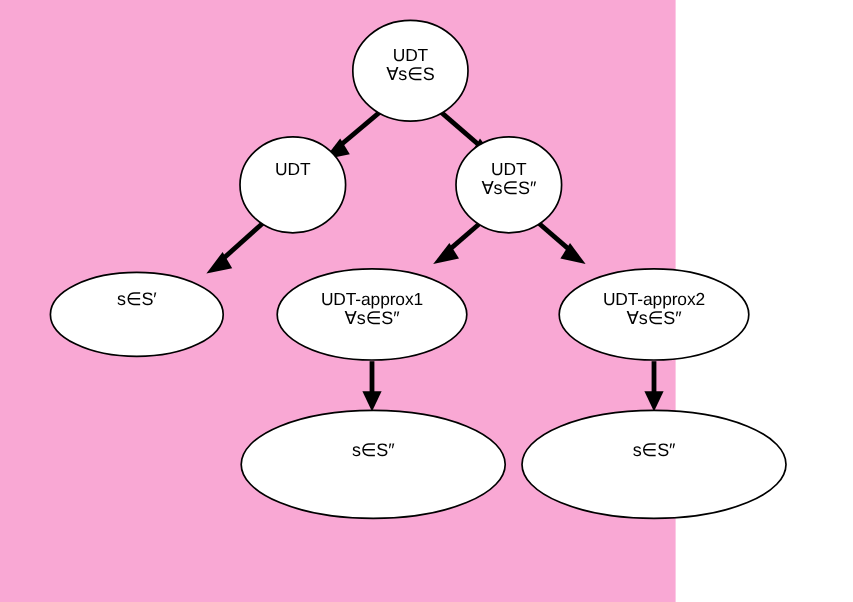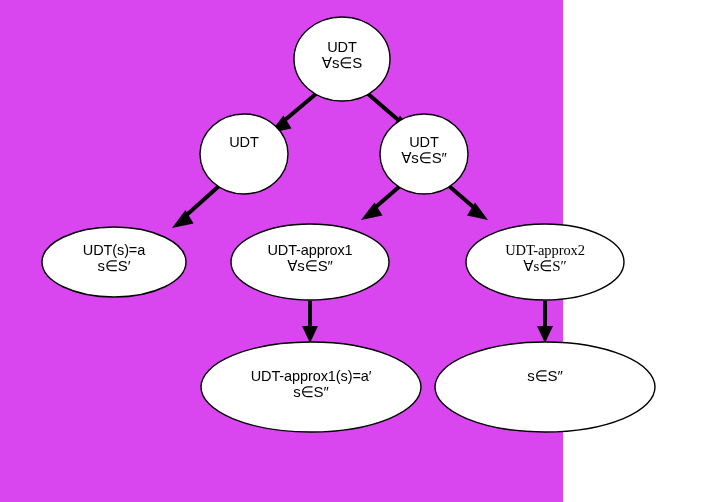--- a/index.html
+++ b/index.html
@@ -10,21 +10,21 @@
   body {
     width: 711px;
     height: 502px;
     font-family: "Liberation Sans", sans-serif;
     overflow: hidden;
   }
   #diagram-root {
     position: relative;
     width: 563px;
     height: 502px;
-    background: #d946ef;
+    background: #f9a8d4;
   }
   #diagram-svg {
     position: absolute;
     top: 0;
     left: 0;
     width: 711px;
     height: 502px;
   }
   .node-ellipse {
     fill: #ffffff;
@@ -119,36 +119,34 @@
   <div class="node-label" style="left:144px; top:134px; width:200px;">
     <span class="label-main">UDT</span>
   </div>
 
   <div class="node-label" style="left:324px; top:134px; width:200px;">
     <span class="label-main">UDT</span>
     <span class="label-sub">∀s∈S″</span>
   </div>
 
   <div class="node-label" style="left:14px; top:242px; width:200px;">
-    <span class="label-main">UDT(s)=a</span>
     <span class="label-sub">s∈S′</span>
   </div>
 
   <div class="node-label" style="left:190px; top:242px; width:240px;">
     <span class="label-main">UDT-approx1</span>
     <span class="label-sub">∀s∈S″</span>
   </div>
 
-  <div class="node-label" style="left:425px; top:242px; width:240px;font-family:Liberation Serif, serif;">
+  <div class="node-label" style="left:425px; top:242px; width:240px;">
     <span class="label-main">UDT-approx2</span>
     <span class="label-sub">∀s∈S″</span>
   </div>
 
   <div class="node-label" style="left:171px; top:368px; width:280px;">
-    <span class="label-main">UDT-approx1(s)=a′</span>
     <span class="label-sub">s∈S″</span>
   </div>
 
   <div class="node-label" style="left:405px; top:368px; width:280px;">
     <span class="label-sub">s∈S″</span>
   </div>
 
 </div>
 
 </body></html>

